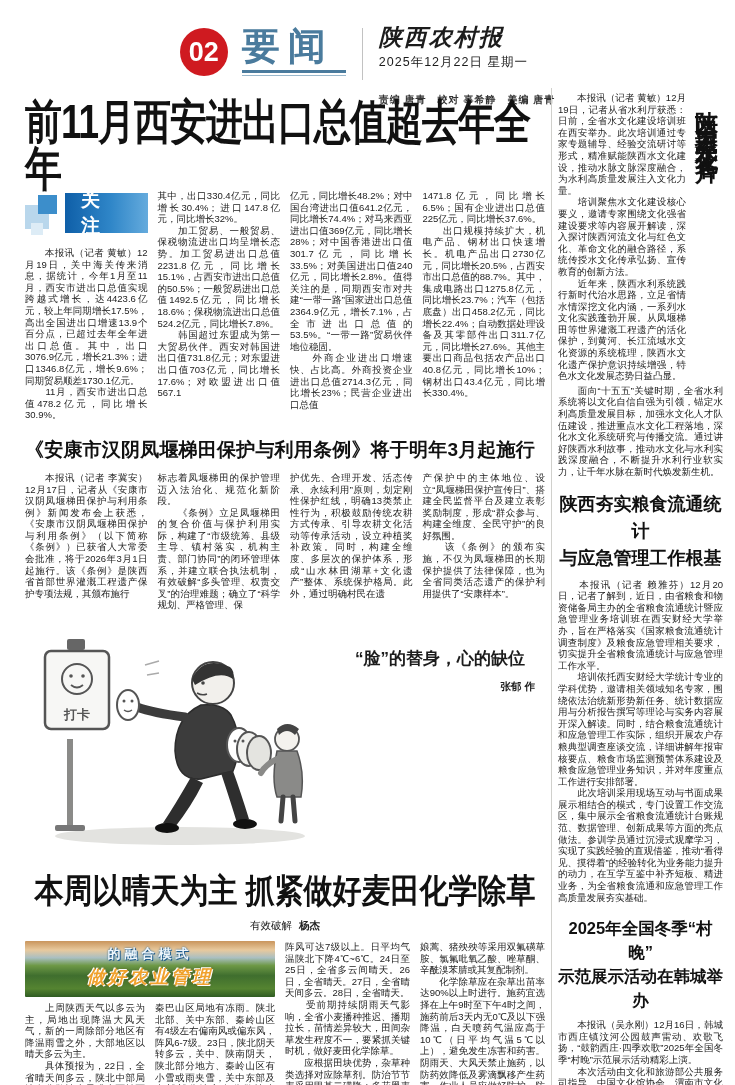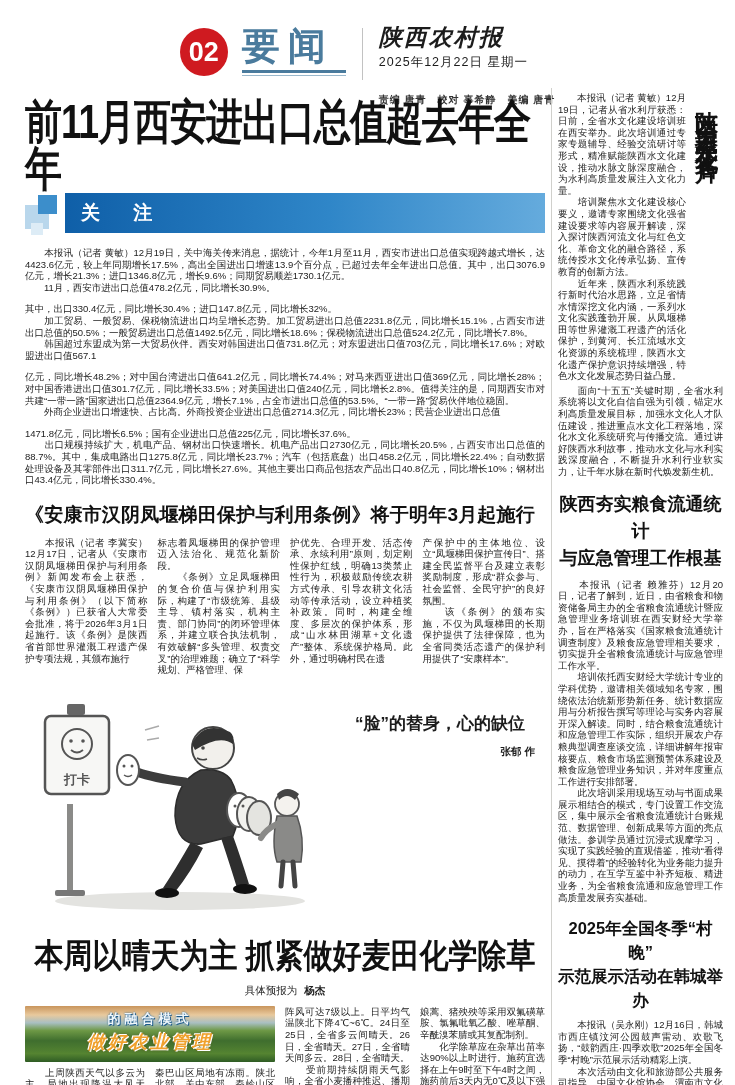--- a/index.html
+++ b/index.html
@@ -32,21 +32,21 @@
   .v-rule { width:1px; background:#d0d0cc; margin:0 6px; }
   .side-col { flex:1; min-width:0; }
 
   p.body, div.body { font-size:9.5px; line-height:11.6px; text-align:justify;
             white-space:pre-line; color:#222; }
 
   
   .lead-headline { font-size:37px; font-weight:bold; letter-spacing:-1px;
                    line-height:1.0; margin:10px 0 14px 0; transform:scaleY(1.28);
                    transform-origin:center top; color:#111; }
-  .lead-cols { display:flex; gap:10px; margin-top:18px;flex-direction:column; }
+  .lead-cols { display:flex; gap:10px; margin-top:18px; }
   .lead-cols .col { flex:1; min-width:0; }
   .tag-wrap { position:relative; height:46px; margin-bottom:8px; }
   .tag-squares { position:absolute; left:0; top:0; width:40px; height:46px; }
   .sq1 { position:absolute; left:0; top:12px; width:24px; height:24px; background:#b9d7ec; }
   .sq2 { position:absolute; left:13px; top:2px; width:19px; height:19px; background:#3c8ecb; }
   .sq3 { position:absolute; left:6px; top:30px; width:12px; height:12px; background:#ddecf6; }
   .tag-box { margin-left:40px; height:40px; margin-top:3px;
              background:linear-gradient(90deg,#0f5fa8,#2f86c8 55%,#65abdd);
              color:#fff; font-size:19px; font-weight:bold; letter-spacing:14px;
              display:flex; align-items:center; padding-left:16px; }
@@ -160,21 +160,21 @@
               <p class="body">　　本报讯（记者 李冀安）12月17日，记者从《安康市汉阴凤堰梯田保护与利用条例》新闻发布会上获悉，《安康市汉阴凤堰梯田保护与利用条例》（以下简称《条例》）已获省人大常委会批准，将于2026年3月1日起施行。该《条例》是陕西省首部世界灌溉工程遗产保护专项法规，其颁布施行</p>
             </div>
           <div class="col">
               <p class="body">标志着凤堰梯田的保护管理迈入法治化、规范化新阶段。
 　　《条例》立足凤堰梯田的复合价值与保护利用实际，构建了“市级统筹、县级主导、镇村落实，机构主责、部门协同”的闭环管理体系，并建立联合执法机制，有效破解“多头管理、权责交叉”的治理难题；确立了“科学规划、严格管理、保</p>
             </div>
           <div class="col">
               <p class="body">护优先、合理开发、活态传承、永续利用”原则，划定刚性保护红线，明确13类禁止性行为，积极鼓励传统农耕方式传承、引导农耕文化活动等传承活动，设立种植奖补政策。同时，构建全维度、多层次的保护体系，形成“山水林田湖草+文化遗产”整体、系统保护格局。此外，通过明确村民在遗</p>
             </div>
           <div class="col">
-              <p class="body">产保护中的主体地位、设立“凤堰梯田保护宣传日”、搭建全民监督平台及建立表彰奖励制度，形成“群众参与、社会监督、全民守护”的良好氛围。
+              <p class="body">产保护中的主体地位、设立“凤堰梯田保护宣传日”、搭建全民监督平台及建立表彰奖励制度，形成“群众参与、构建全维度、全民守护”的良好氛围。
 　　该《条例》的颁布实施，不仅为凤堰梯田的长期保护提供了法律保障，也为全省同类活态遗产的保护利用提供了“安康样本”。</p>
             </div>
         </div>
       </article>
 
       <section class="cartoon-row">
         <svg class="cartoon-art" viewBox="0 0 300 234">
           <ellipse cx="155" cy="215" rx="125" ry="9" fill="#e3e3e0"></ellipse>
 
           <rect x="42" y="118" width="6" height="88" fill="#8a8a88"></rect>
@@ -220,21 +220,21 @@
         </svg>
         <div class="cartoon-side">
           <div class="cartoon-title">“脸”的替身，心的缺位</div>
           <div class="cartoon-credit">张郁 作</div>
         </div>
       </section>
 
       <article>
         <h2 class="weather-headline">本周以晴天为主  抓紧做好麦田化学除草</h2>
         <div class="weather-byline">
-          <span>具体预报为</span>
+          <span>有效破解</span>
           <b>杨杰</b>
         </div>
         <div class="weather-cols">
           <div class="weather-left">
             <div class="weather-photo">
               <div class="photo-cap1">的融合模式</div>
               <div class="photo-cap2">做好农业管理</div>
             </div>
             <div class="weather-left-cols">
               <div class="col">

